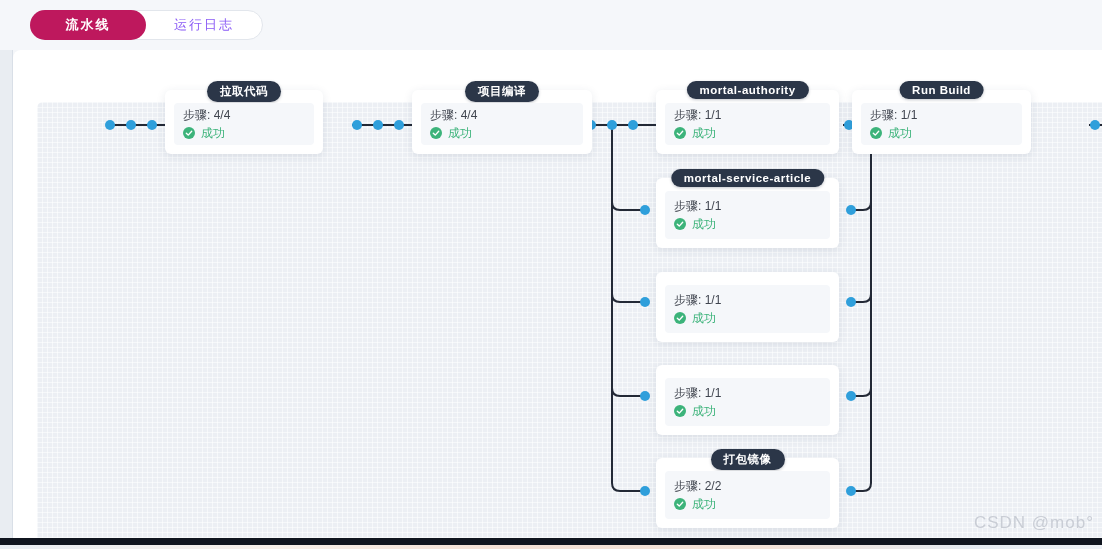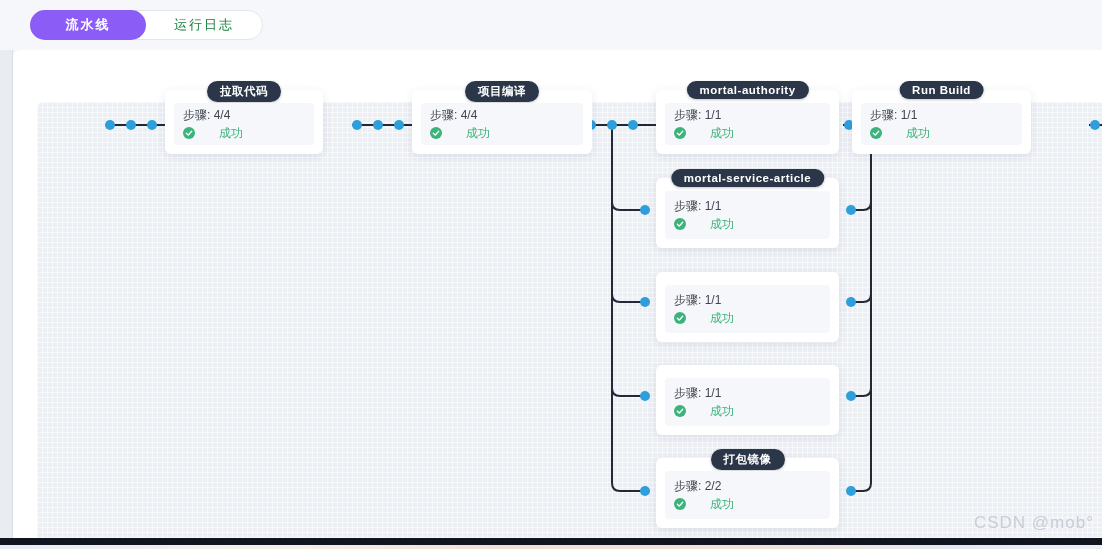--- a/index.html
+++ b/index.html
@@ -11,24 +11,24 @@
   
   .header{position:absolute;left:0;top:0;width:1102px;height:50px;background:#f5f7fa;}
   .tab-group{
     position:absolute;left:30px;top:10px;width:233px;height:30px;
     background:#ffffff;border:1px solid #e2e6ec;border-radius:16px;
     display:flex;align-items:stretch;box-sizing:border-box;
   }
   .tab{
     flex:1;border:none;background:transparent;cursor:pointer;
     font-family:"Liberation Sans",sans-serif;font-size:13px;letter-spacing:2px;
-    color:#15803d;border-radius:16px;padding:0;line-height:28px;text-align:center;
+    color:#8b5cf6;border-radius:16px;padding:0;line-height:28px;text-align:center;
   }
   .tab.active{
-    background:#8b5cf6;color:#ffffff;margin:-1px 0 -1px -1px;height:30px;font-weight:bold;
+    background:#be185d;color:#ffffff;margin:-1px 0 -1px -1px;height:30px;font-weight:bold;
   }
   
   .left-gutter{position:absolute;left:0;top:50px;width:13px;height:488px;background:#e9edf2;border-right:1px solid #d9dfe7;box-sizing:border-box;}
   .panel{position:absolute;left:13px;top:50px;right:0;height:488px;background:#ffffff;border-top-left-radius:8px;}
   .canvas{
     position:absolute;left:24px;top:52px;right:0;height:486px;
     background-color:#eceff4;border-top-left-radius:6px;
     background-image:
       linear-gradient(to right, rgba(255,255,255,.55) 1px, transparent 1px),
       linear-gradient(to bottom, rgba(255,255,255,.55) 1px, transparent 1px);
@@ -48,21 +48,21 @@
     background:#2b3648;color:#ffffff;font-size:11.5px;font-weight:bold;
     padding:3px 13px;border-radius:13px;white-space:nowrap;letter-spacing:.5px;
     box-shadow:0 1px 3px rgba(20,30,50,.25);
   }
   .node-body{
     position:absolute;left:9px;right:9px;top:13px;bottom:9px;
     background:#f5f7fa;border-radius:4px;padding:5px 9px;box-sizing:border-box;
     display:flex;flex-direction:column;justify-content:center;gap:3px;
   }
   .node-steps{font-size:12px;color:#40454f;line-height:15px;}
-  .node-status{display:flex;align-items:center;gap:24px;font-size:12px;color:#3cb37a;line-height:15px;}
+  .node-status{display:flex;align-items:center;gap:6px;font-size:12px;color:#3cb37a;line-height:15px;}
   .check-icon{width:12px;height:12px;flex:0 0 auto;}
   
   .watermark{position:absolute;right:8px;top:513px;font-size:17px;color:#c9cdd5;letter-spacing:1px;z-index:4;}
   .bottom-bar{position:absolute;left:0;top:538px;width:1102px;height:7px;background:#10151f;z-index:5;}
   .bottom-strip{
     position:absolute;left:0;top:545px;width:1102px;height:4px;z-index:5;
     background:linear-gradient(90deg,#e8edf3 0%,#f6efe9 25%,#f3e0d5 45%,#f2e2d8 70%,#e3e9f0 88%,#edf1f6 100%);
   }
 </style>
 </head>

